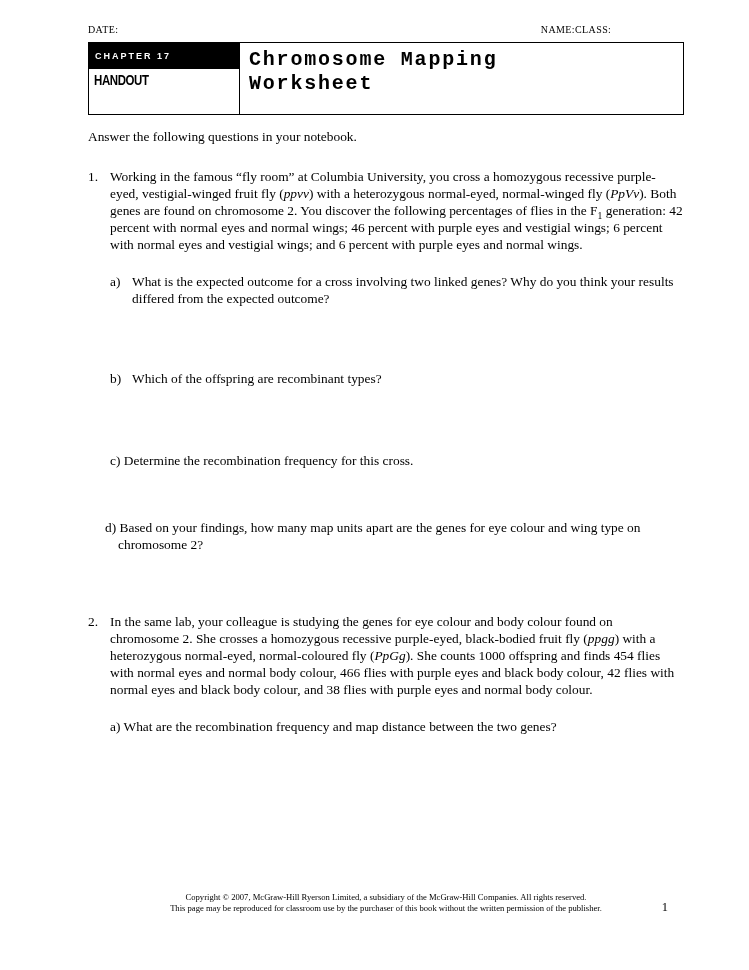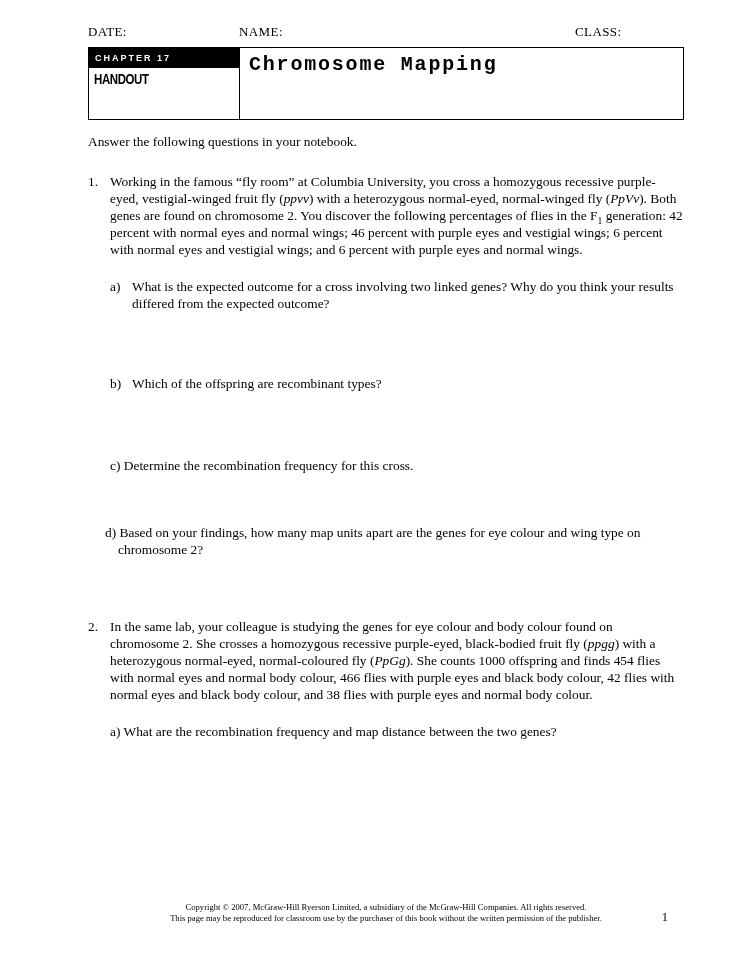--- a/index.html
+++ b/index.html
@@ -4,34 +4,34 @@
 <style>
   * { margin: 0; padding: 0; box-sizing: border-box; }
   html, body { background: #ffffff; }
   body {
     width: 749px; height: 970px; position: relative; overflow: hidden;
     font-family: "Liberation Serif", serif; color: #000;
   }
   .page { position: absolute; inset: 0; padding: 24px 65px 0 88px; }
 
   
-  .meta-row { display: flex; font-size: 13px; letter-spacing: 0.4px; }
+  .meta-row { display: flex; font-size: 10px; letter-spacing: 0.4px; }
   .meta-col-left { width: 151px; }
-  .meta-col-mid { width: 336px; }
+  .meta-col-mid { width: 336px; text-align: right; }
   .meta-col-right { flex: 1; }
 
   
   .header-table { display: flex; margin-top: 7px; border: 1px solid #000; height: 73px; background: #fff; }
   .cell { border-right: 1px solid #000; }
   .header-table .cell:last-child { border-right: none; }
   .cell-left { width: 151px; }
   .cell-mid { width: 335px; padding: 5px 9px; }
   .cell-right { flex: 1; }
   .black-bar {
-    background: #000; color: #fff; height: 20px; display: flex; align-items: center;
+    background: #000; color: #fff; height: 26px; display: flex; align-items: center;
     font-family: "Liberation Sans", sans-serif; font-weight: bold;
     font-size: 9px; letter-spacing: 2px; padding: 0 6px;
   }
   .handout {
     display: inline-block; margin: 3px 5px;
     font-family: "Liberation Sans", sans-serif; font-weight: bold; font-size: 14px;
     letter-spacing: -0.5px; transform: scaleX(0.82); transform-origin: left center;
   }
   .title-line {
     font-family: Liberation Mono, monospace; font-weight: bold;
@@ -54,21 +54,21 @@
   .sub-b { margin-top: 63px; }
   .sub-c { margin-top: 65px; }
   .sub-d { margin-top: 50px; margin-left: 17px; padding-left: 13px; text-indent: -13px; }
   .sub-q2a { margin-top: 20px; }
 
   i { font-style: italic; }
   sub { font-size: 0.72em; line-height: 0; }
 
   
   .footer {
-    position: absolute; left: 88px; right: 65px; bottom: 46px;
+    position: absolute; left: 88px; right: 65px; bottom: 56px;
     text-align: center; font-size: 8.6px; line-height: 11px;
   }
   .page-number { position: absolute; right: 16px; bottom: 1px; font-size: 12.5px; }
 </style>
 </head>
 <body>
 
 <div class="page">
 
   <div class="meta-row">
@@ -79,20 +79,21 @@
 
   <div class="header-table">
     <div class="cell cell-left">
       <div class="black-bar">
         <span>CHAPTER 17</span>
       </div>
       <span class="handout">HANDOUT</span>
     </div>
     <div class="cell cell-mid">
       <div class="title-line">Chromosome Mapping</div>
+      <div class="title-line">Worksheet</div>
     </div>
   </div>
 
   <p class="intro">Answer the following questions in your notebook.</p>
 
   <div class="question q1">
     <span class="qnum">1.</span>
     <div class="qbody"><span>Working in the famous “fly room” at Columbia University, you cross a homozygous recessive purple-eyed, vestigial-winged fruit fly (</span><i>ppvv</i><span>) with a heterozygous normal-eyed, normal-winged fly (</span><i>PpVv</i><span>). Both genes are found on chromosome 2. You discover the following percentages of flies in the F</span><sub>1</sub><span> generation: 42 percent with normal eyes and normal wings; 46 percent with purple eyes and vestigial wings; 6 percent with normal eyes and vestigial wings; and 6 percent with purple eyes and normal wings.</span></div>
   </div>
 

